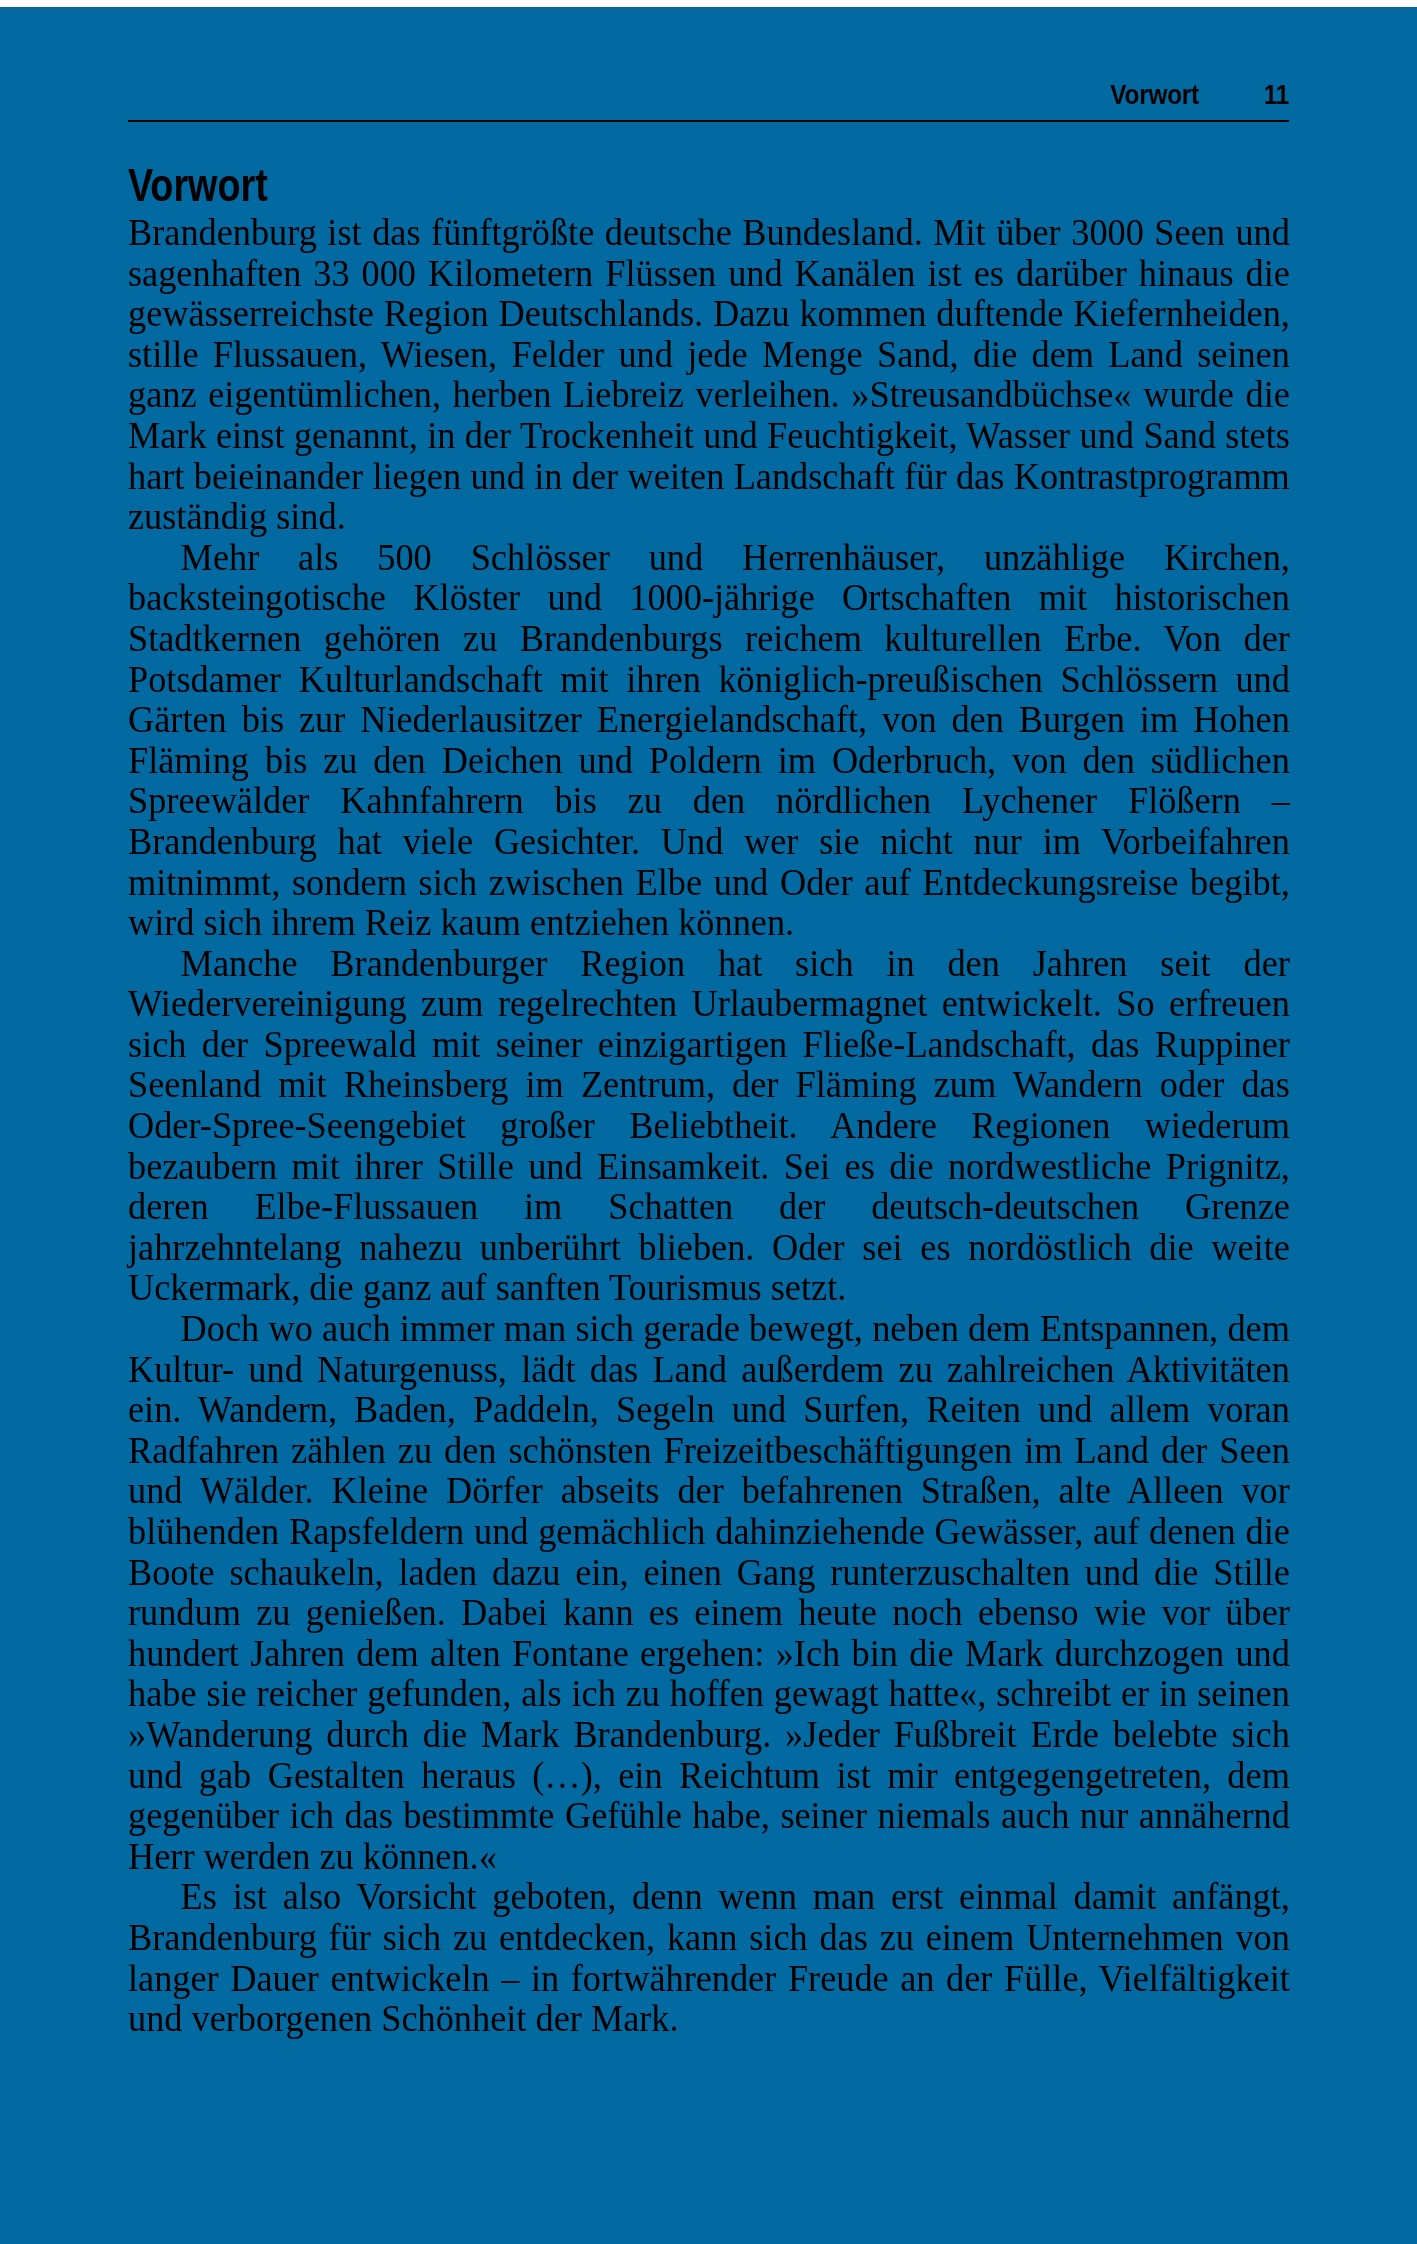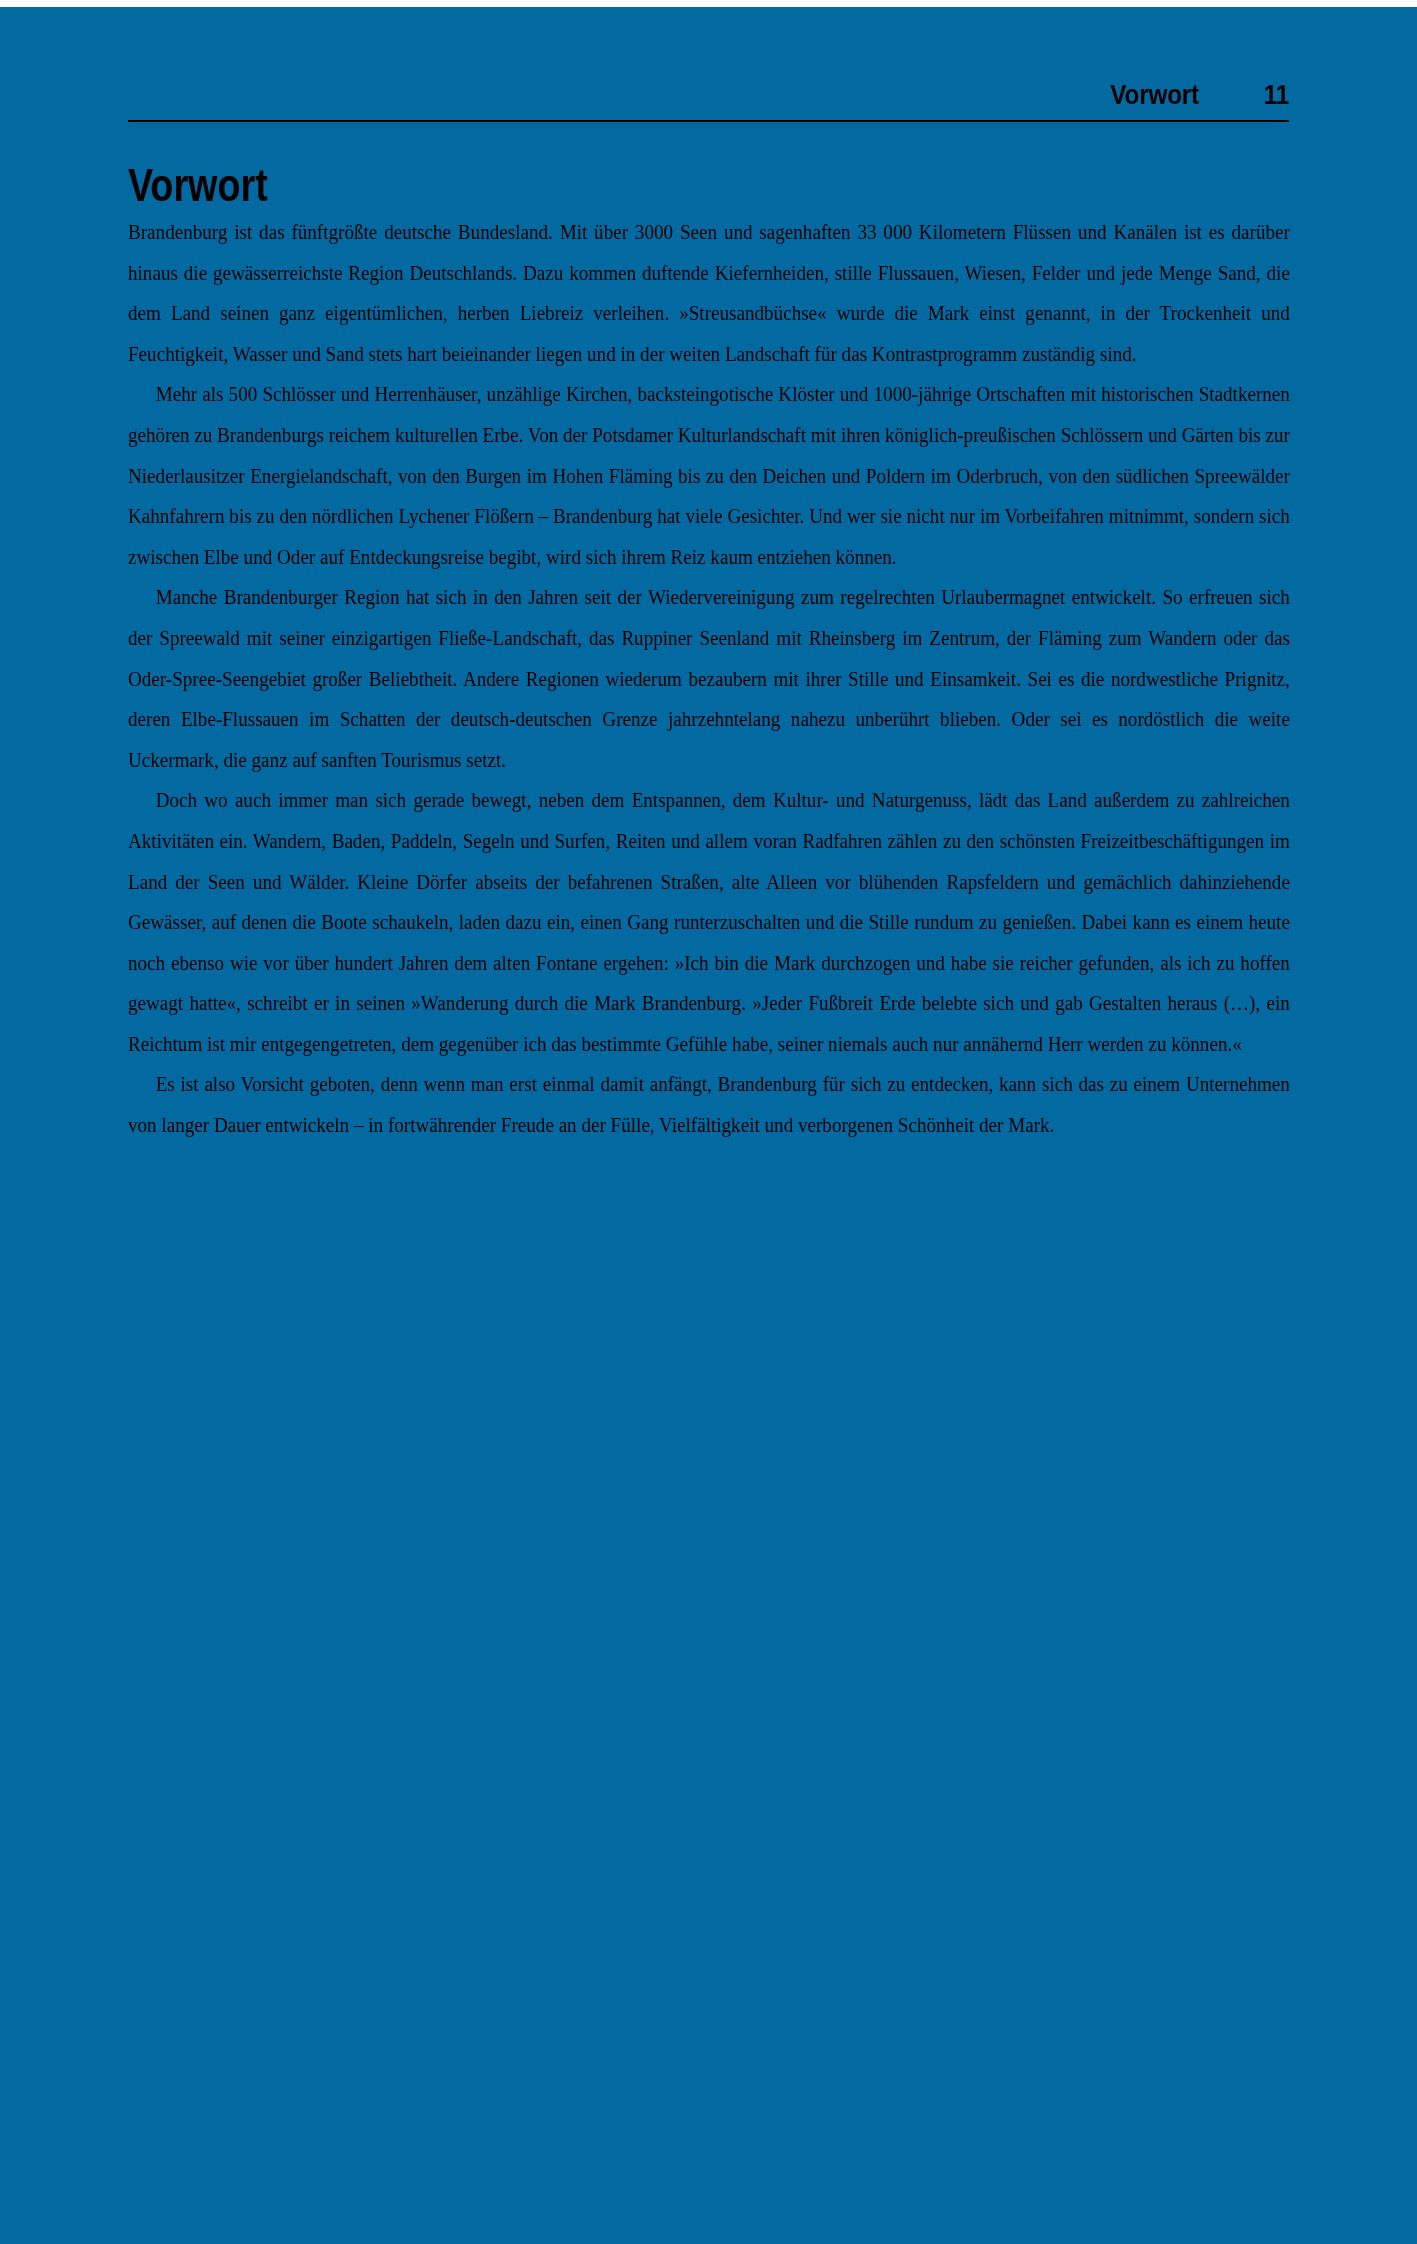--- a/index.html
+++ b/index.html
@@ -70,21 +70,21 @@
     white-space: nowrap;
   }
 
   
   .body-text {
     position: absolute;
     left: 128px;
     top: 205px;
     width: 1162px;
     font-family: "Liberation Serif", "DejaVu Serif", serif;
-    font-size: 20px;
+    font-size: 38px;
     line-height: 40.6px;
     color: #000000;
     text-align: justify;
     text-justify: inter-word;
     hyphens: manual;
     -webkit-hyphens: manual;
   }
   .body-text p {
     margin: 0;
     padding: 0;

